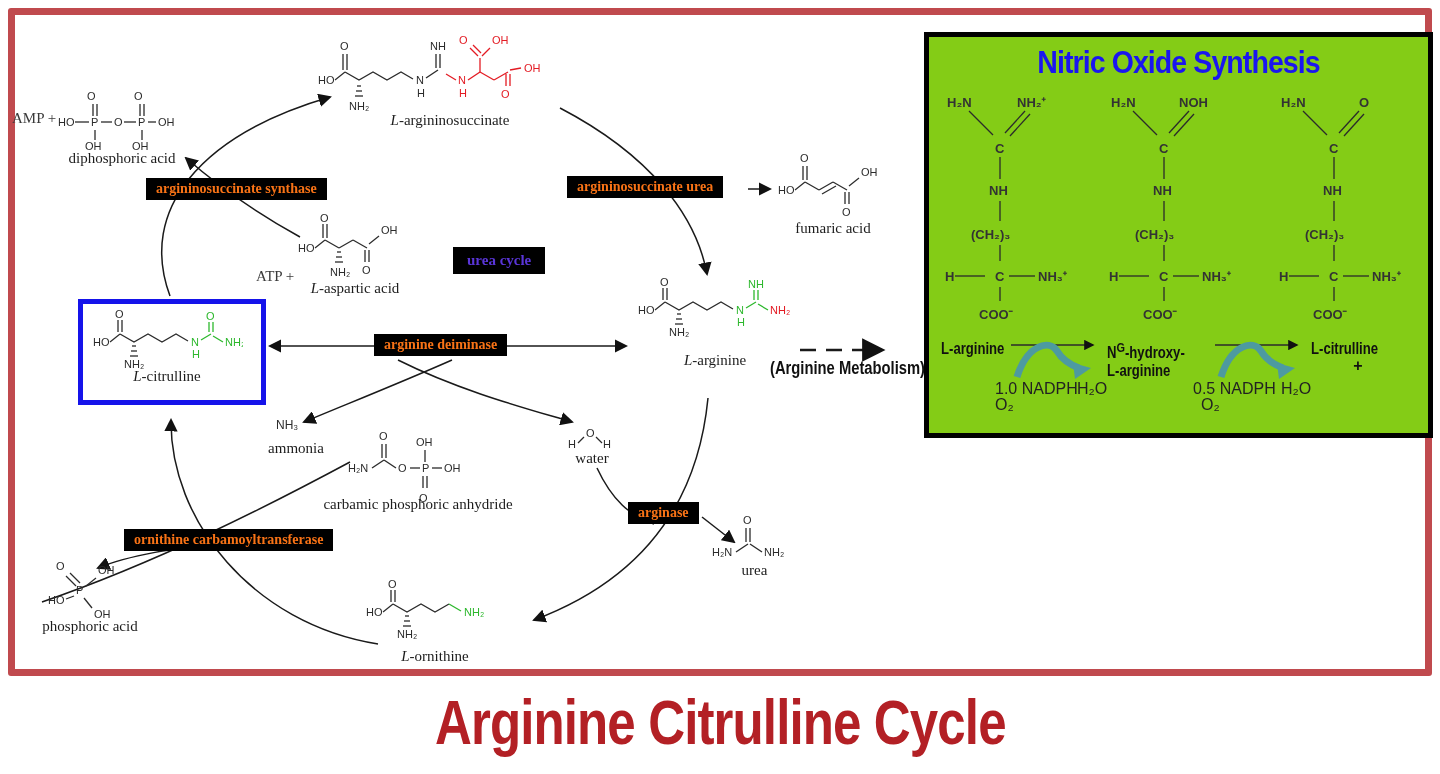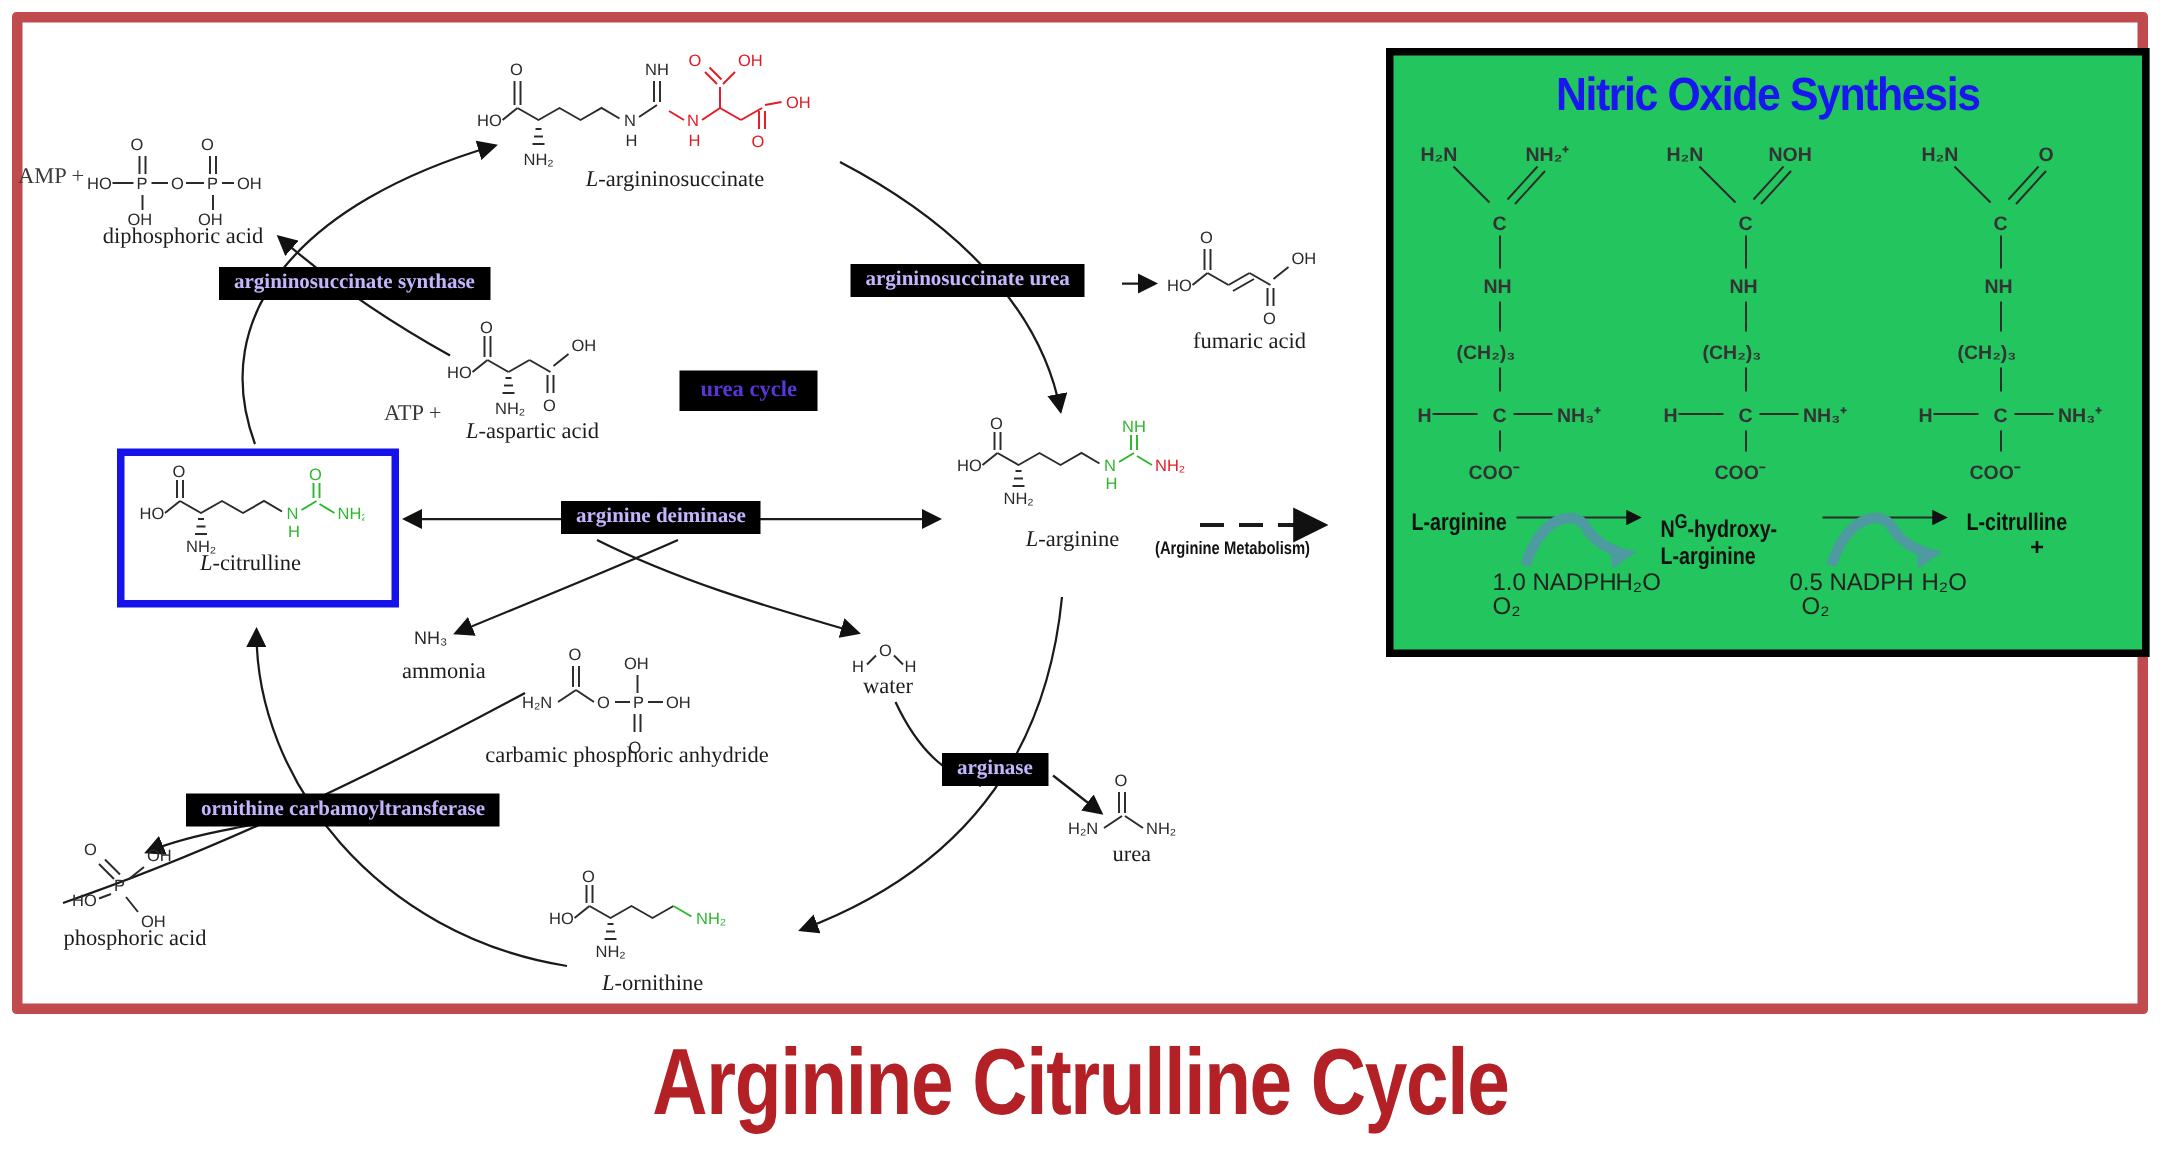--- a/index.html
+++ b/index.html
@@ -8,28 +8,28 @@
   .abs{position:absolute;}
   svg text{font-family:"Liberation Sans",sans-serif;font-size:11px;fill:#2b2b2b;}
   svg .red{fill:#e31b23;}
   svg line.red, svg path.red{stroke:#e31b23;fill:none;}
   svg .green{fill:#2db82d;}
   svg line.green{stroke:#2db82d;}
   svg line, svg path.bond{stroke:#2b2b2b;stroke-width:1.3;}
   .mol{position:absolute;z-index:2;}
   .name{position:absolute;z-index:2;font-size:15px;color:#1c1c1c;text-align:center;white-space:nowrap;}
   .ital{font-style:italic;}
-  .enz{position:absolute;z-index:3;background:#000;color:#c4b5fd;font:bold 14px "Liberation Serif",serif;padding:3px 10px;white-space:nowrap;text-align:right;}
+  .enz{position:absolute;z-index:3;background:#000;color:#f97316;font:bold 14px "Liberation Serif",serif;padding:3px 10px;white-space:nowrap;text-align:right;}
   .ureabox{position:absolute;z-index:3;background:#000;color:#5a35d8;font:bold 15px "Liberation Serif",serif;padding:5px 14px;white-space:nowrap;}
   .cofactor{position:absolute;z-index:2;font-size:15px;color:#3a3a3a;white-space:nowrap;text-align:center;}
   .formula{position:absolute;z-index:2;font-family:"Liberation Sans",sans-serif;font-size:12px;color:#2b2b2b;}
   .cond{display:inline-block;transform:scaleX(0.82);transform-origin:left center;font-family:"Liberation Sans",sans-serif;font-weight:800;}
-  .metab{position:absolute;z-index:2;font-size:12px;color:#111;}
+  .metab{position:absolute;z-index:2;font-size:18px;color:#111;}
   .bluebox{position:absolute;left:78px;top:299px;width:178px;height:96px;border:5px solid #1513ea;z-index:2;background:#fff;}
-  .panel{position:absolute;left:924px;top:32px;width:499px;height:396px;border:5px solid #000;background:#22c55e;z-index:2;}
+  .panel{position:absolute;left:924px;top:32px;width:499px;height:396px;border:5px solid #000;background:#84cc16;z-index:2;}
   .panel-title{position:absolute;left:0;top:8px;width:100%;text-align:center;font-family:"Liberation Sans",sans-serif;font-weight:800;font-size:31px;color:#1a16f0;letter-spacing:-1px;transform:scaleX(0.92);}
   .pst text{font-weight:bold;font-size:13px;fill:#333;}
   .step{position:absolute;font-family:"Liberation Sans",sans-serif;font-weight:800;font-size:16px;color:#111;white-space:nowrap;}
   .small{position:absolute;font-family:"Liberation Sans",sans-serif;font-size:16px;color:#222;white-space:nowrap;}
   .nobox{position:absolute;left:368px;top:338px;width:122px;border:4px solid #1414e8;text-align:center;padding:2px 0 3px;background:#fff;}
   .nobox .nlab{font-family:"Liberation Sans",sans-serif;font-weight:800;font-size:14px;color:#111;display:block;transform:scaleX(0.88);}
   .lewis{display:block;font-family:"DejaVu Sans",sans-serif;font-size:15px;color:#111;line-height:1;}
   .lewis .dots{display:block;font-size:9px;line-height:4px;letter-spacing:4px;}
   .big-title{position:absolute;left:0;top:688px;width:100%;text-align:center;z-index:2;}
   .big-title span{display:inline-block;font-family:"Liberation Sans",sans-serif;font-weight:800;font-size:58px;color:#b32025;letter-spacing:-1px;transform:scale(0.88,1.08);}

